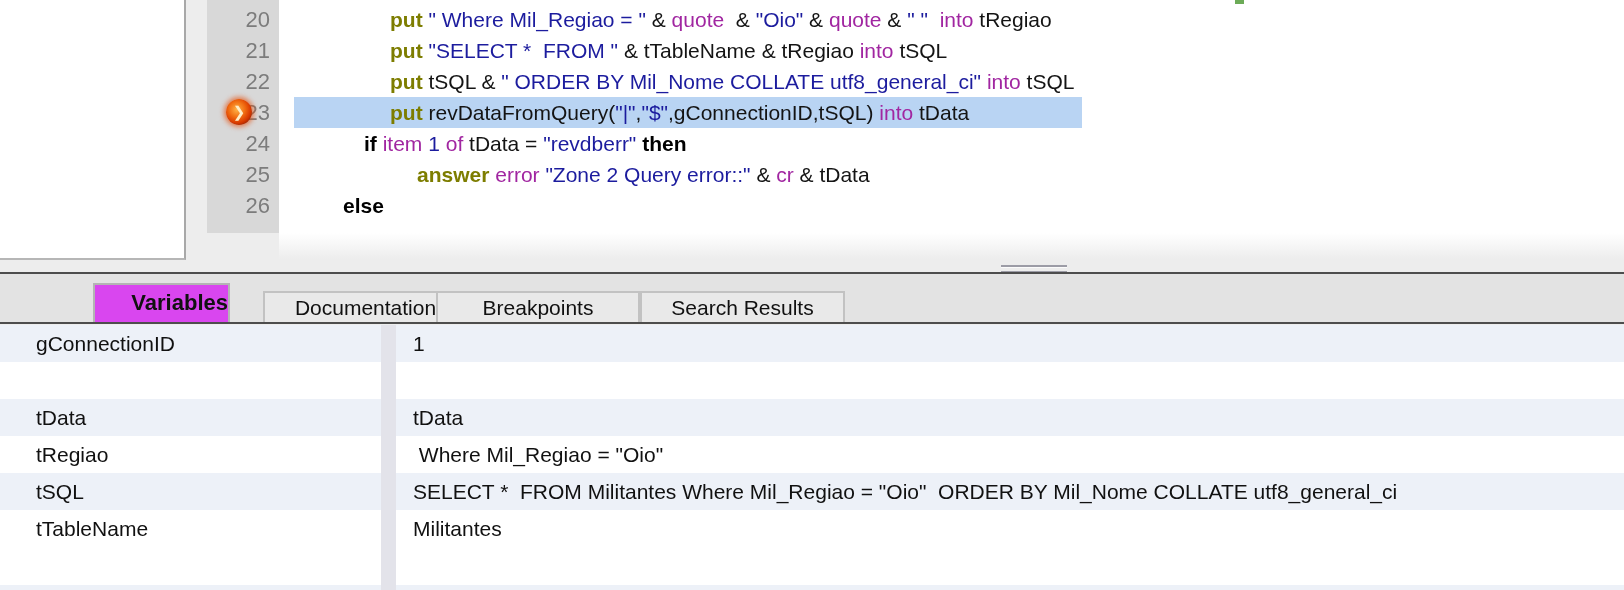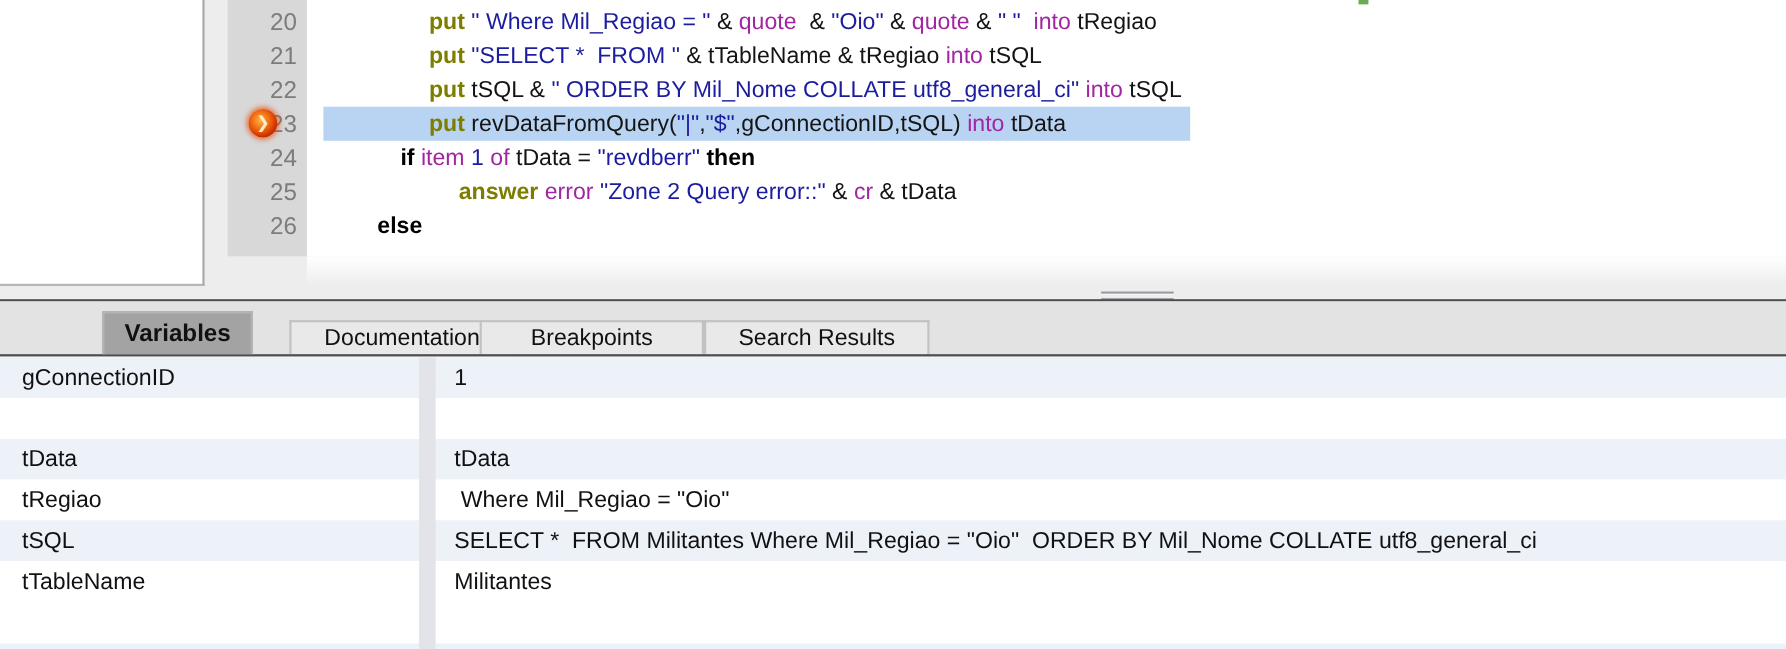--- a/index.html
+++ b/index.html
@@ -74,42 +74,42 @@
   .tabbar-topline{position:absolute; left:0; top:272px; width:1624px; height:2px; background:#4d4d4d;}
   .tabbar{position:absolute; left:0; top:274px; width:1624px; height:48px; background:#e3e3e3;}
   .tabbar-bottomline{position:absolute; left:0; top:322px; width:1624px; height:2px; background:#4d4d4d;}
   .tab{
     position:absolute; box-sizing:border-box; text-align:center;
     font-size:21px; color:#111111; white-space:pre;
   }
   .tab-errors{left:0; top:274px; width:93px; height:48px; line-height:48px;margin-top:41px;}
   .tab-variables{
     left:93px; top:283px; width:137px; height:39px; line-height:36px;
-    background:#a3a3a3; border:2px solid #b4b4b4; border-bottom:none;
-    font-weight:bold; font-size:22px; z-index:2;
+    background:#d946ef; border:2px solid #b4b4b4; border-bottom:none;
+    font-weight:bold; font-size:22px; z-index:2;text-align:right;
   }
   .tab-plain{
     top:291px; height:31px; line-height:29px;
     background:#e9e9e9; border:2px solid #c2c2c2; border-bottom:none;
   }
   .tab-documentation{left:231px; width:205px;margin-left:32px;}
   .tab-breakpoints{left:436px; width:204px;}
   .tab-search-results{left:640px; width:205px;}
   
   .vars{
     position:absolute; left:0; top:325px; width:1624px; height:265px;
     background:#ffffff;
   }
   .var-row{
     display:flex; height:37px; line-height:37px; font-size:21px; color:#111;
   }
   .var-row:nth-child(odd){background:#edf1f8;}
   .var-row:nth-child(even){background:#ffffff;}
   .var-name{
-    width:381px; box-sizing:border-box; padding-left:20px; white-space:pre; overflow:hidden;
+    width:381px; box-sizing:border-box; padding-left:36px; white-space:pre; overflow:hidden;
   }
   .var-value{
     flex:1; box-sizing:border-box; padding-left:32px; white-space:pre; overflow:hidden;
   }
   .col-divider{
     position:absolute; left:381px; top:0; width:15px; height:265px;
     background:#e3e3ea; z-index:2; cursor:col-resize;
   }
   .next-row-sliver{
     position:absolute; left:0; top:260px; width:1624px; height:5px;

